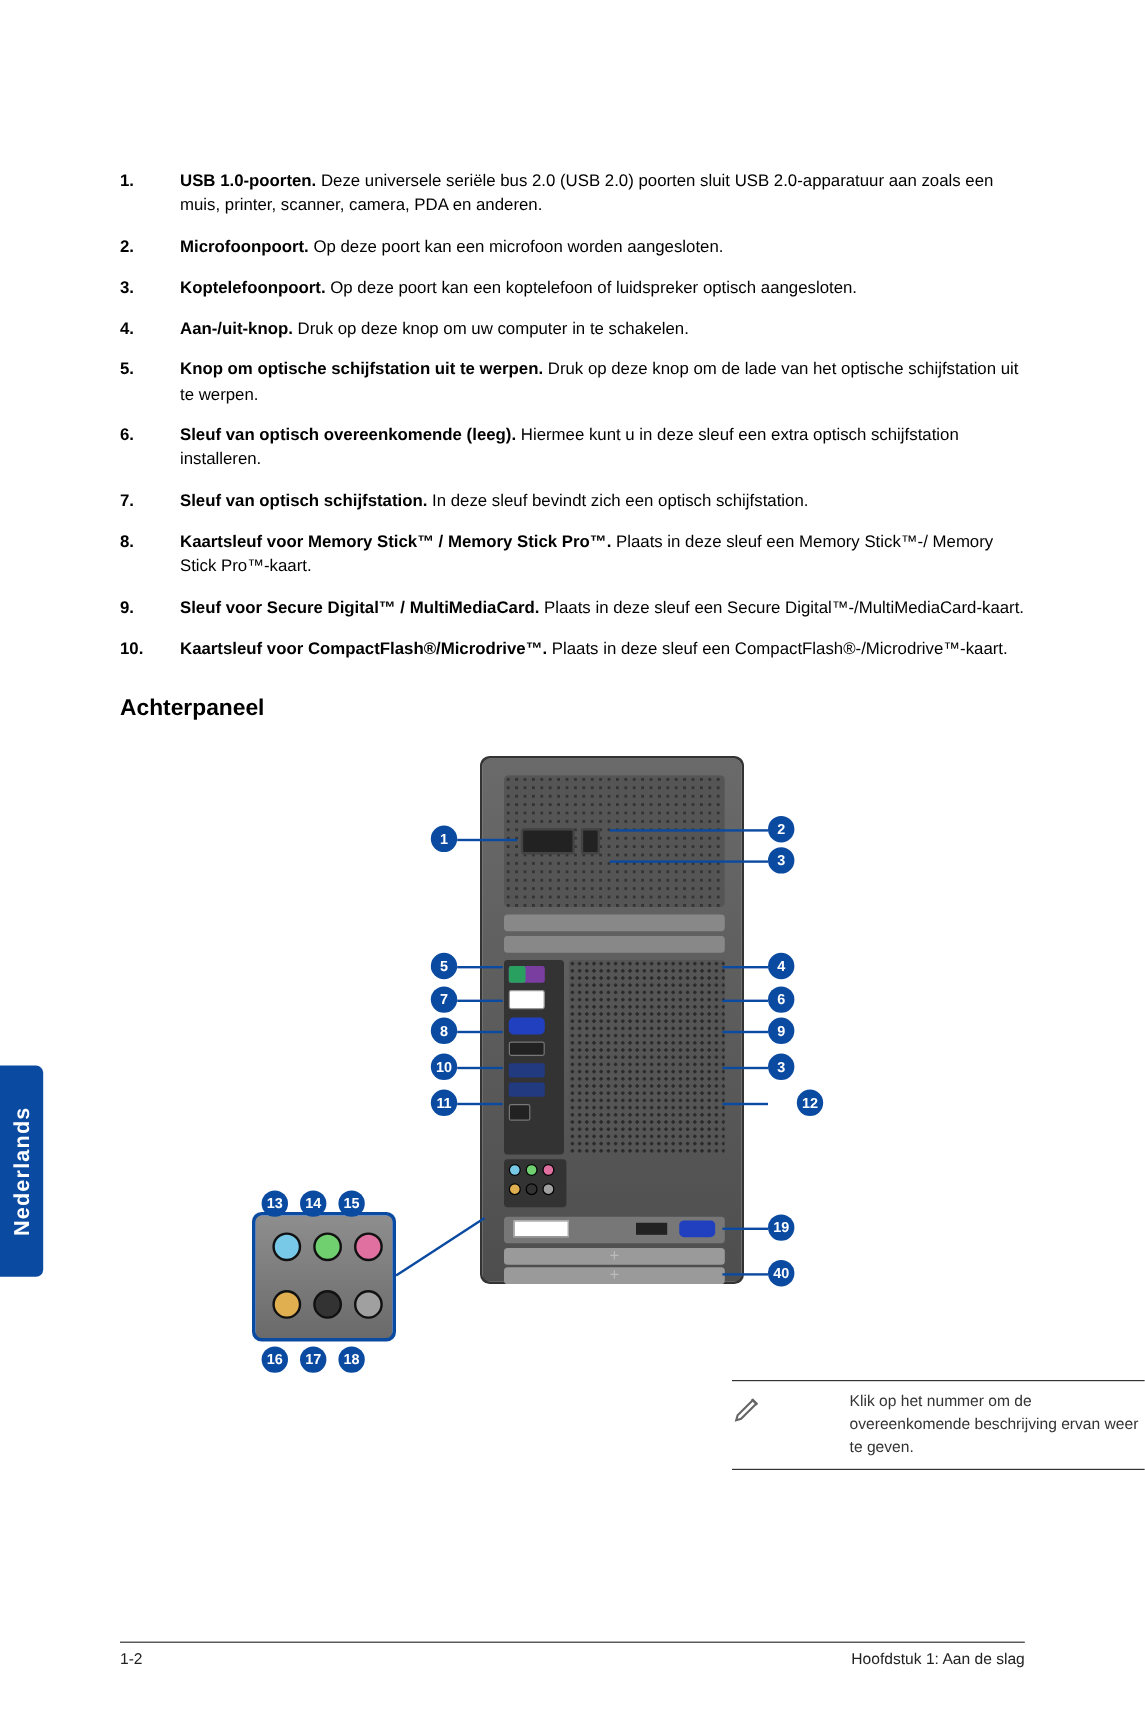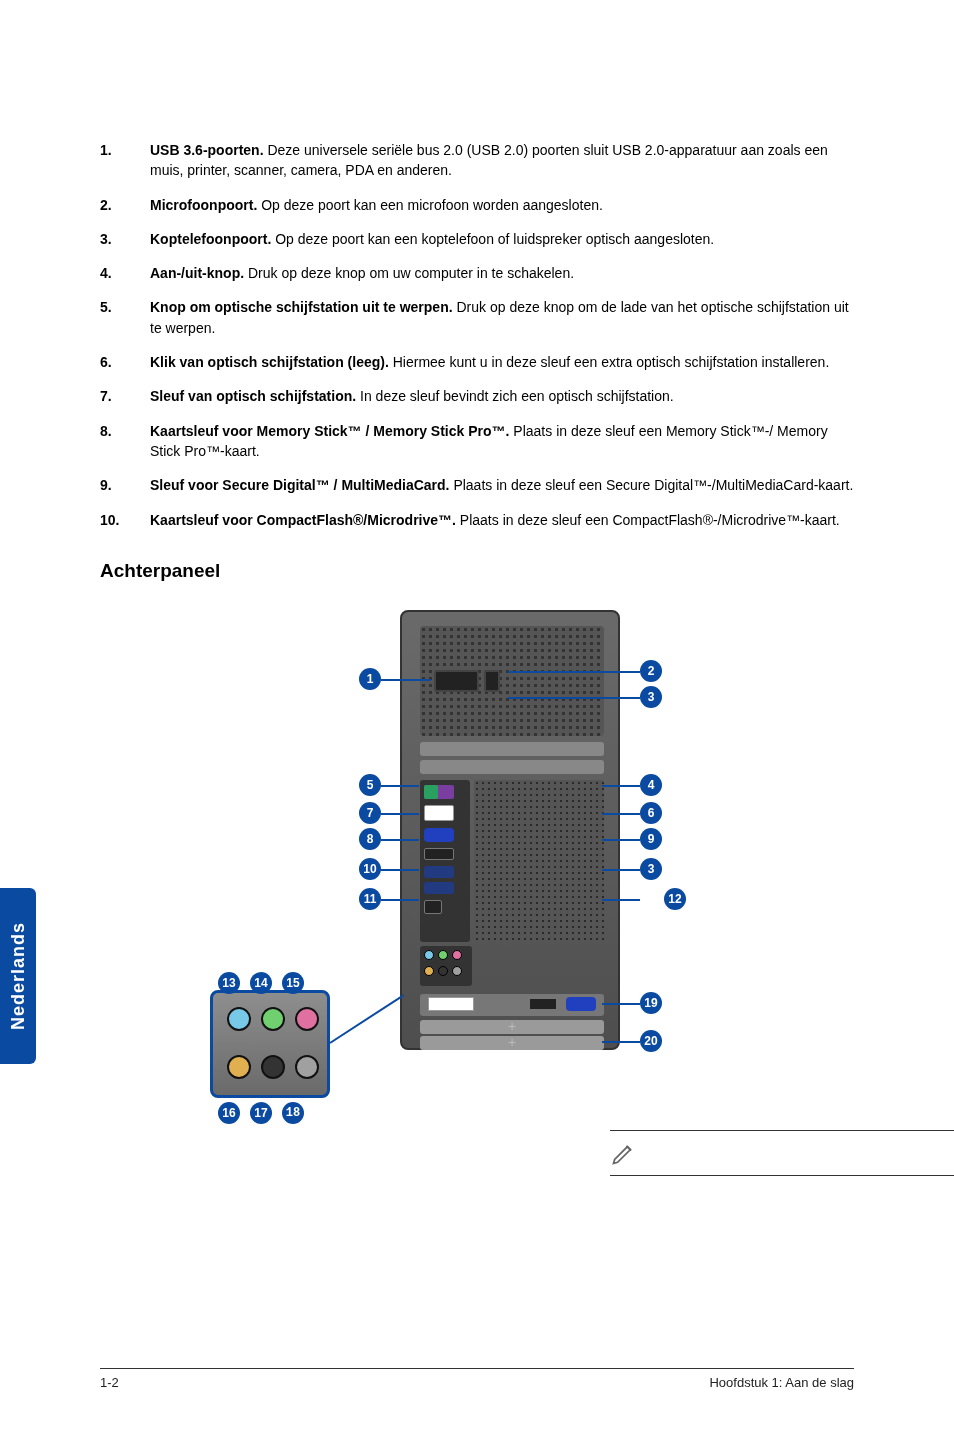--- a/index.html
+++ b/index.html
@@ -76,21 +76,21 @@
   .zoom .z4 { left:14px; top:62px; background:#e0b050; }
   .zoom .z5 { left:48px; top:62px; background:#333; }
   .zoom .z6 { left:82px; top:62px; background:#a0a0a0; }
   .zl { position:absolute; height:2px; background:#0a4aa0; transform-origin:left center; }
   .zline { left:230px; top:432px; width:88px; transform:rotate(-33deg); }
   .co13 { left:118px; top:362px; }
   .co14 { left:150px; top:362px; }
   .co15 { left:182px; top:362px; }
   .co16 { left:118px; top:492px; }
   .co17 { left:150px; top:492px; }
-  .co18 { left:182px; top:492px;font-family:Liberation Mono, monospace; }
+  .co18 { left:182px; top:492px; }
   
   .note-wrap { position:absolute; left:510px; top:520px; width:344px; }
   .note-wrap hr { border:none; border-top:1px solid #333; margin:0 0 8px 0; }
   .note-wrap .note-row { display:flex; align-items:flex-start; }
   .pen-icon { width:28px; height:28px; position:relative; margin-right:70px; flex-shrink:0; }
   .pen-icon svg { width:28px; height:28px; }
   .note-text { font-size:13px; line-height:1.45; color:#333; }
   .note-wrap hr.bot { margin:8px 0 0 0; }
   
   .side-tab { position:absolute; left:0; top:888px; width:36px; height:176px; background:#0a4aa0; border-top-right-radius:6px; border-bottom-right-radius:6px; display:flex; align-items:center; justify-content:center; }
@@ -101,41 +101,41 @@
   .footer .row { display:flex; justify-content:space-between; }
 </style>
 </head>
 <body>
 
 <div class="page">
 
   <ol class="features">
     <li>
         <span class="num">1.</span>
-        <span class="txt"><b>USB 3.6-poorten.</b><span> Deze universele seriële bus 2.0 (USB 2.0) poorten sluit USB 2.0-apparatuur aan zoals een muis, printer, scanner, camera, PDA en anderen.</span></span>
+        <span class="txt"><b>USB 1.0-poorten.</b><span> Deze universele seriële bus 2.0 (USB 2.0) poorten sluit USB 2.0-apparatuur aan zoals een muis, printer, scanner, camera, PDA en anderen.</span></span>
       </li>
     <li>
         <span class="num">2.</span>
         <span class="txt"><b>Microfoonpoort.</b><span> Op deze poort kan een microfoon worden aangesloten.</span></span>
       </li>
     <li>
         <span class="num">3.</span>
         <span class="txt"><b>Koptelefoonpoort.</b><span> Op deze poort kan een koptelefoon of luidspreker optisch aangesloten.</span></span>
       </li>
     <li>
         <span class="num">4.</span>
         <span class="txt"><b>Aan-/uit-knop.</b><span> Druk op deze knop om uw computer in te schakelen.</span></span>
       </li>
     <li>
         <span class="num">5.</span>
         <span class="txt"><b>Knop om optische schijfstation uit te werpen.</b><span> Druk op deze knop om de lade van het optische schijfstation uit te werpen.</span></span>
       </li>
     <li>
         <span class="num">6.</span>
-        <span class="txt"><b>Klik van optisch schijfstation (leeg).</b><span> Hiermee kunt u in deze sleuf een extra optisch schijfstation installeren.</span></span>
+        <span class="txt"><b>Sleuf van optisch overeenkomende (leeg).</b><span> Hiermee kunt u in deze sleuf een extra optisch schijfstation installeren.</span></span>
       </li>
     <li>
         <span class="num">7.</span>
         <span class="txt"><b>Sleuf van optisch schijfstation.</b><span> In deze sleuf bevindt zich een optisch schijfstation.</span></span>
       </li>
     <li>
         <span class="num">8.</span>
         <span class="txt"><b>Kaartsleuf voor Memory Stick™ / Memory Stick Pro™.</b><span> Plaats in deze sleuf een Memory Stick™-/ Memory Stick Pro™-kaart.</span></span>
       </li>
     <li>
@@ -206,21 +206,21 @@
       <div class="co co6">6</div>
     <div class="line l9"></div>
       <div class="co co9">9</div>
     <div class="line l3b"></div>
       <div class="co co3b">3</div>
     <div class="line l12"></div>
       <div class="co co12">12</div>
     <div class="line l19"></div>
       <div class="co co19">19</div>
     <div class="line l20"></div>
-      <div class="co co20">20</div>
+      <div class="co co20">40</div>
 
     <div class="line zl zline"></div>
     <div class="zoom">
       <div class="zaud z1"></div>
       <div class="zaud z2"></div>
       <div class="zaud z3"></div>
       <div class="zaud z4"></div>
       <div class="zaud z5"></div>
       <div class="zaud z6"></div>
     </div>
@@ -233,20 +233,21 @@
 
     <div class="note-wrap">
       <hr>
       <div class="note-row">
         <div class="pen-icon">
           <svg viewBox="0 0 24 24">
               <path d="M3 21l3.5-1 11-11-2.5-2.5-11 11L3 21z" fill="none" stroke="#666" stroke-width="1.5"></path>
               <path d="M14 6l4 4" stroke="#666" stroke-width="1.5"></path>
             </svg>
         </div>
+        <div class="note-text">Klik op het nummer om de overeenkomende beschrijving ervan weer te geven.</div>
       </div>
       <hr class="bot">
     </div>
   </div>
 </div>
 
 <div class="side-tab">
   <span>Nederlands</span>
 </div>
 

